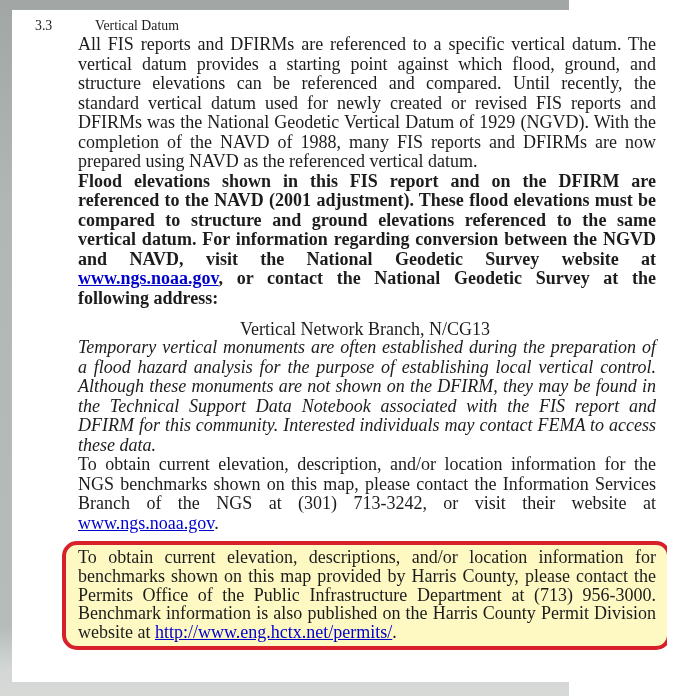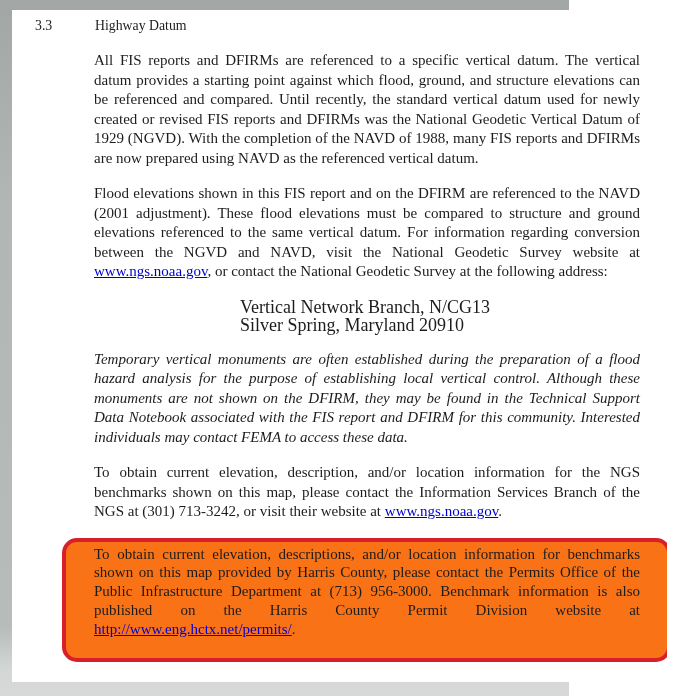--- a/index.html
+++ b/index.html
@@ -25,69 +25,68 @@
   }
   .heading-row {
     display: flex;
     margin-left: -43px;          
     font-size: 13.8px;
     line-height: 19px;
   }
   .heading-num { width: 60px; flex: 0 0 60px; }
   .heading-title { }
   p.para {
-    margin: 16px;
+    margin: 0;
     text-align: justify;
-    font-size: 15px;
+    font-size: 18px;
     line-height: 19.5px;
   }
   .p-intro       { margin-top: 21px; }
-  .p-navd        { margin-top: 17px; }
+  .p-navd        { margin-top: 17px; font-weight: bold; }
   .address-block {
     margin-top: 12px;
     margin-left: 162px;
     font-size: 18px;
     line-height: 18px;
   }
   .p-monuments   { margin-top: 10px; font-style: italic; }
   .p-benchmarks  { margin-top: 8px;  }
   .highlight-box {
     margin-top: 8px;
     margin-left: -16px;
     margin-right: -15px;
     border: 4px solid #d7202a;
     border-radius: 15px;
     padding: 3px 11px 4px 12px;
-    background: #f97316;
+    background: #fef9c3;
   }
   .highlight-box p.para { line-height: 18.8px; margin-top: 0; }
   a.doclink {
     color: #0000cc;
     text-decoration: underline;
     cursor: pointer;
   }
 </style>
 </head>
 <body>
 
 <div class="frame">
   <div class="page">
 
     <div class="heading-row">
       <span class="heading-num">3.3</span>
-      <span class="heading-title">Highway Datum</span>
+      <span class="heading-title">Vertical Datum</span>
     </div>
 
     <p class="para p-intro"><span>All FIS reports and DFIRMs are referenced to a specific vertical datum.  The vertical datum provides a starting point against which flood, ground, and structure elevations can be referenced and compared.  Until recently, the standard vertical datum used for newly created or revised FIS reports and DFIRMs was the National Geodetic Vertical Datum of 1929 (NGVD). With the completion of the NAVD of 1988, many FIS reports and DFIRMs are now prepared using NAVD as the referenced vertical datum.</span></p>
 
     <p class="para p-navd"><span>Flood elevations shown in this FIS report and on the DFIRM are referenced to the NAVD (2001 adjustment). These flood elevations must be compared to structure and ground elevations referenced to the same vertical datum. For information regarding conversion between the NGVD and NAVD, visit the National Geodetic Survey website at </span><a class="doclink" href="#">www.ngs.noaa.gov</a><span>, or contact the National Geodetic Survey at the following address:</span></p>
 
     <div class="address-block">
       <div>Vertical Network Branch, N/CG13</div>
-      <div>Silver Spring, Maryland 20910</div>
     </div>
 
     <p class="para p-monuments"><span>Temporary vertical monuments are often established during the preparation of a flood hazard analysis for the purpose of establishing local vertical control.  Although these monuments are not shown on the DFIRM, they may be found in the Technical Support Data Notebook associated with the FIS report and DFIRM for this community. Interested individuals may contact FEMA to access these data.</span></p>
 
     <p class="para p-benchmarks"><span>To obtain current elevation, description, and/or location information for the NGS benchmarks shown on this map, please contact the Information Services Branch of the NGS at (301) 713-3242, or visit their website at </span><a class="doclink" href="#">www.ngs.noaa.gov</a><span>.</span></p>
 
     <div class="highlight-box">
       <p class="para"><span>To obtain current elevation, descriptions, and/or location information for benchmarks shown on this map provided by Harris County, please contact the Permits Office of the Public Infrastructure Department at (713) 956-3000.  Benchmark information is also published on the Harris County Permit Division website at </span><a class="doclink" href="#">http://www.eng.hctx.net/permits/</a><span>.</span></p>
     </div>
 

